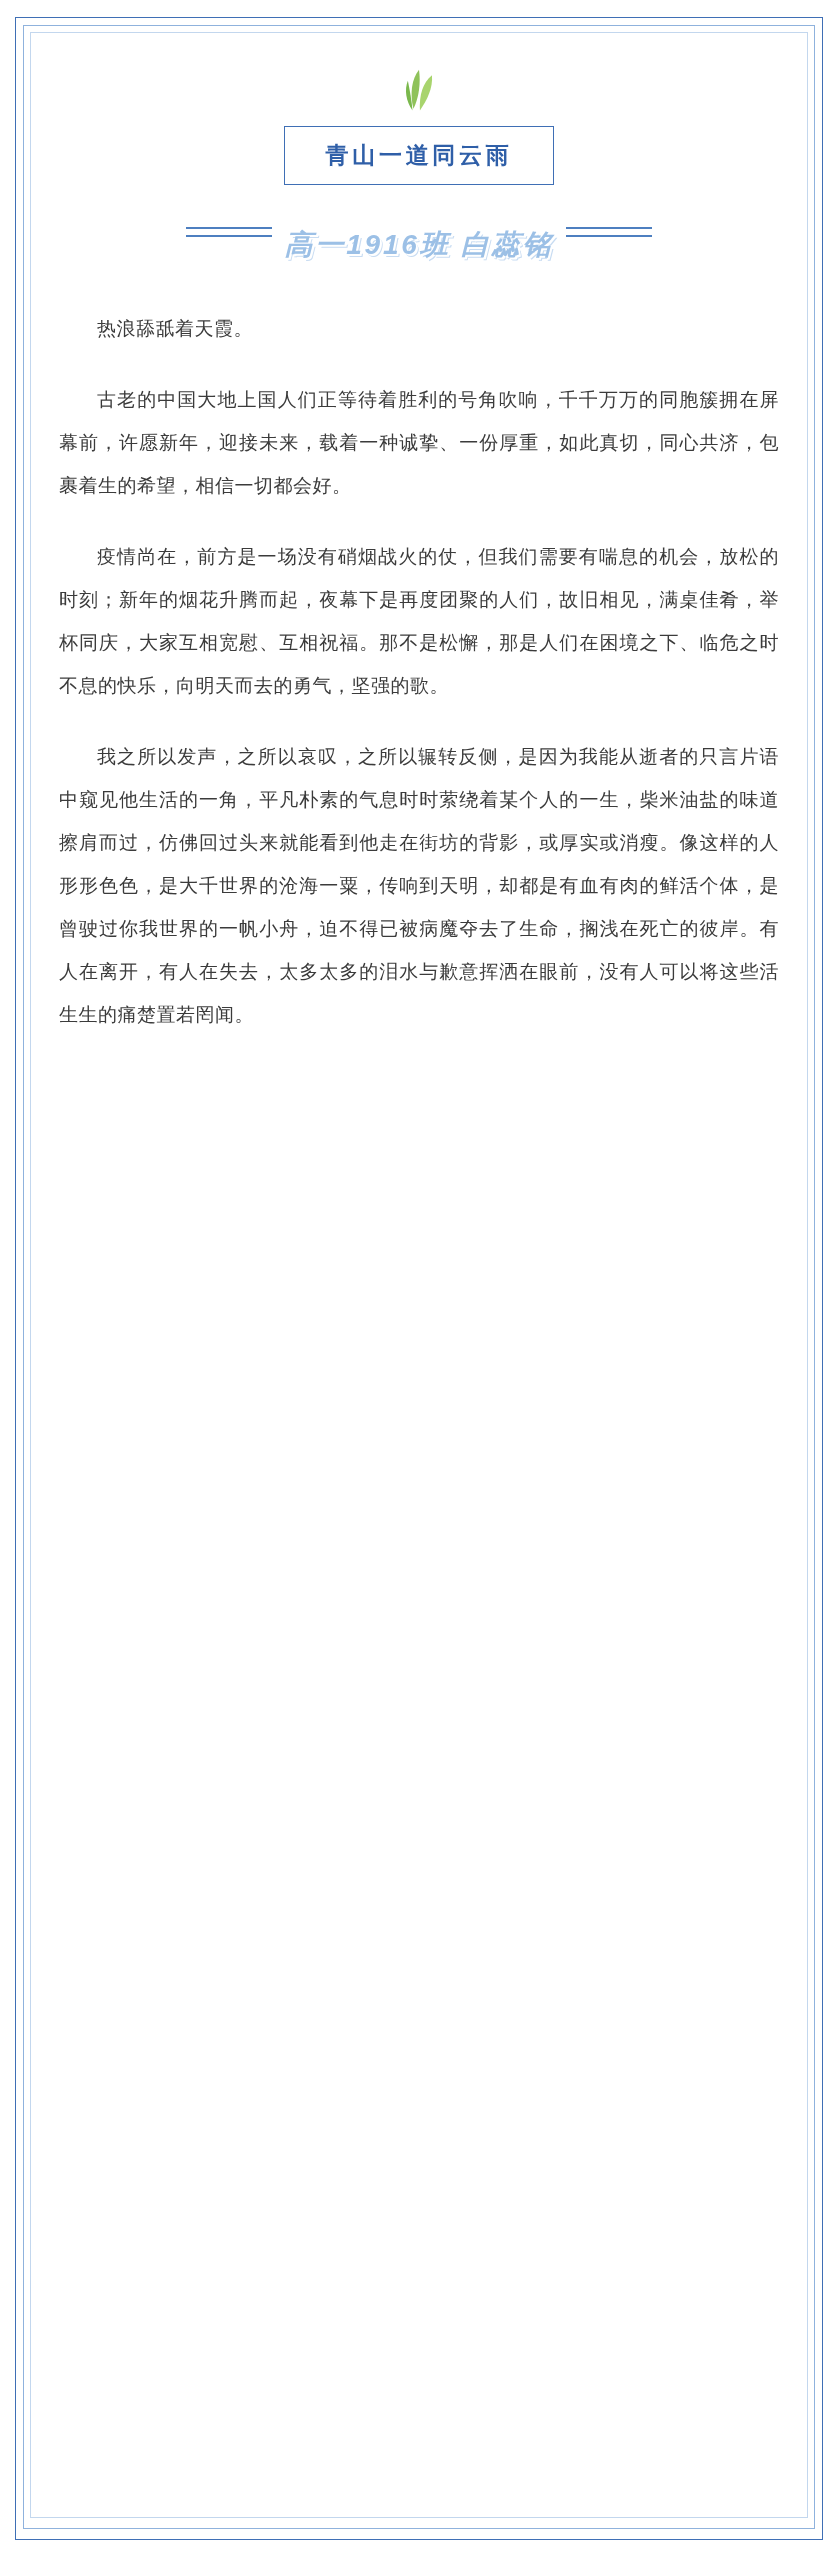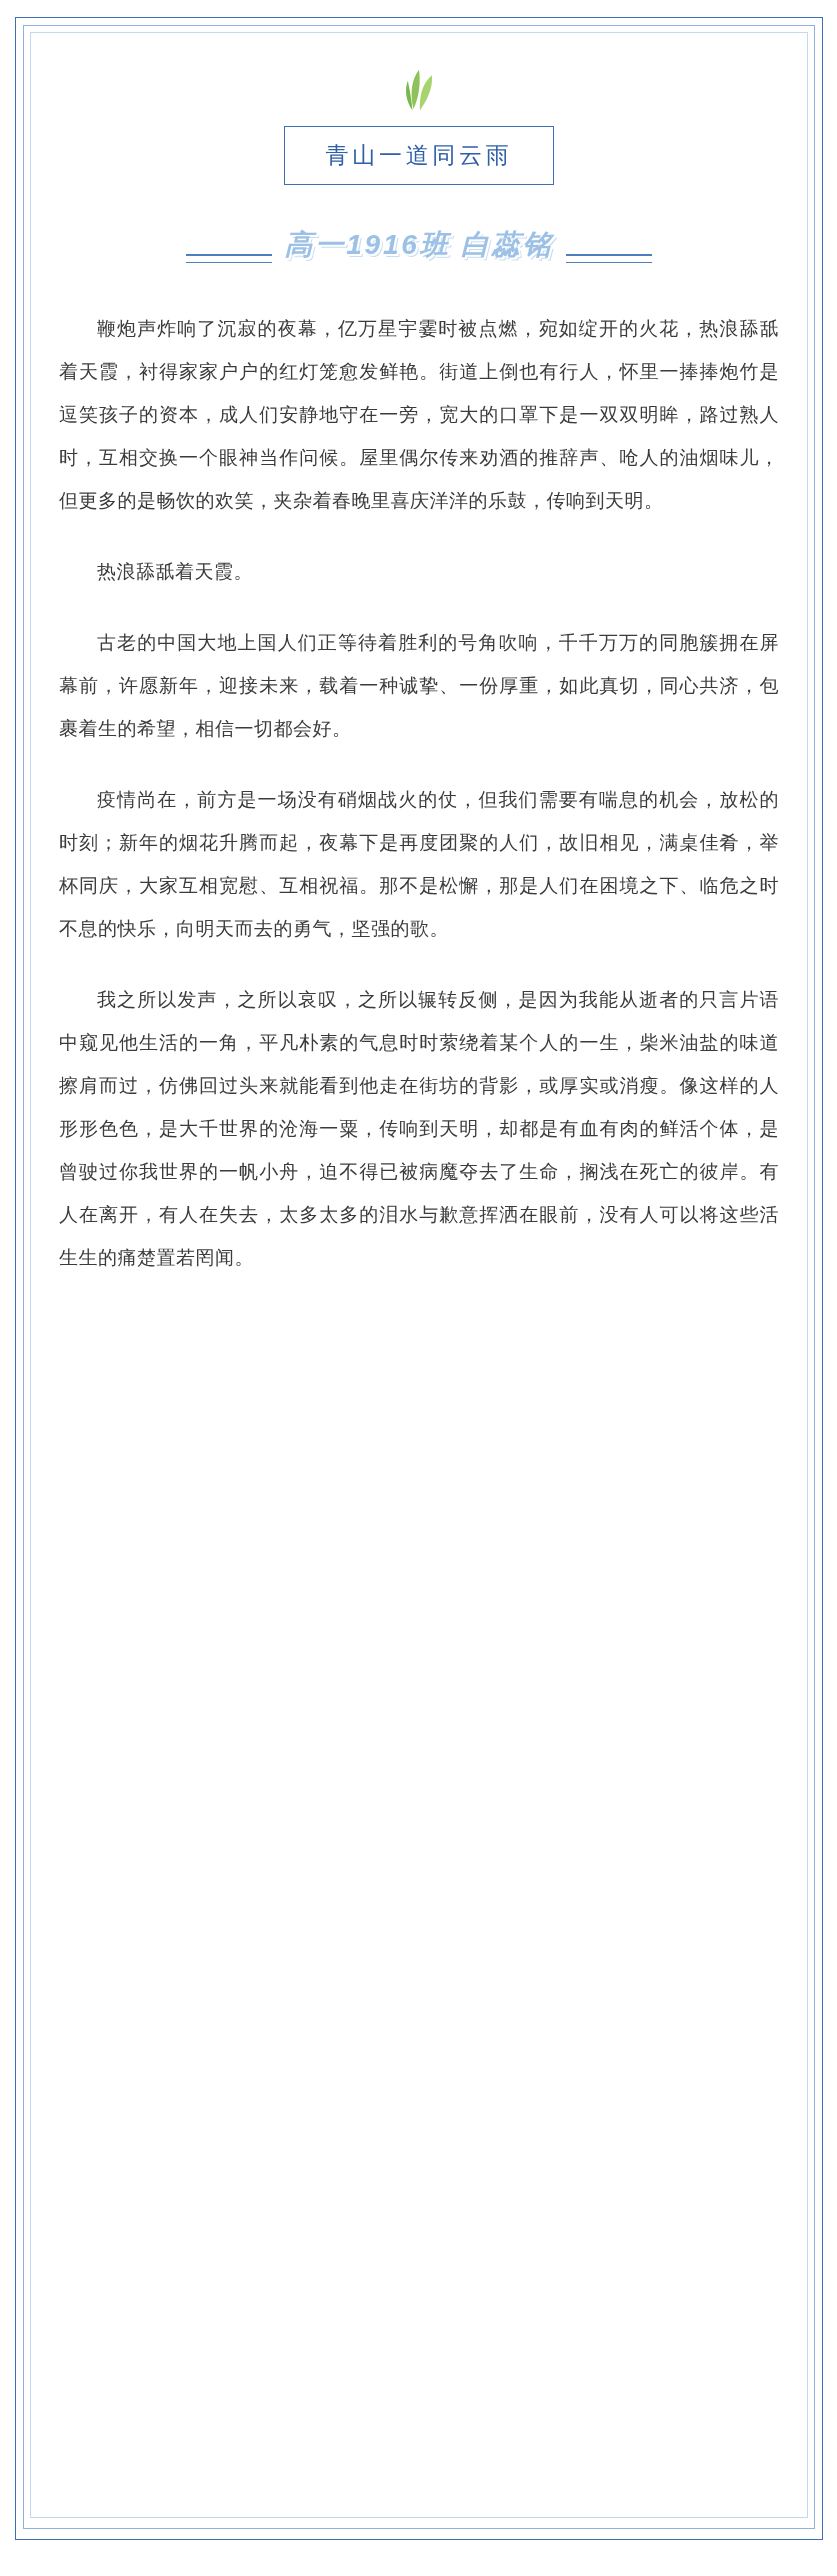--- a/index.html
+++ b/index.html
@@ -63,29 +63,29 @@
     margin-top: 1.9px;
   }
   .title-box {
     border: 1.9px solid #3f6fb5;
     padding: 13px 41px;
     background: #ffffff;
   }
   .title-text {
     color: #2f5fa8;
     font-size: 23px;
-    font-weight: normal;
+    font-weight: bold;
     letter-spacing: 3.7px;
     white-space: nowrap;
   }
 
   
   .subtitle-row {
     display: flex;
-    align-items: flex-end;
+    align-items: flex-start;
     justify-content: center;
     gap: 13px;
     margin-top: 41px;
   }
   .rule {
     width: 86px;
     height: 11.2px;
     position: relative;
   }
   .rule:before, .rule:after {
@@ -148,21 +148,20 @@
           </div>
         </div>
 
         <div class="subtitle-row">
           <span class="rule"></span>
           <span class="subtitle-text">高一1916班 白蕊铭</span>
           <span class="rule"></span>
         </div>
 
         <div class="body-text">
-          <p class="para">鞭炮声炸响了沉寂的夜幕，亿万星宇霎时被点燃，宛如绽开的火花，热浪舔舐着天霞，衬得家家户户的红灯笼愈发鲜艳。街道上倒也有行人，怀里一捧捧炮竹是逗笑孩子的资本，成人们安静地守在一旁，宽大的口罩下是一双双明眸，路过熟人时，互相交换一个眼神当作问候。屋里偶尔传来劝酒的推辞声、呛人的油烟味儿，但更多的是畅饮的欢笑，夹杂着春晚里喜庆洋洋的乐鼓，传响到天明。</p>
           <p class="para">热浪舔舐着天霞。</p>
           <p class="para">古老的中国大地上国人们正等待着胜利的号角吹响，千千万万的同胞簇拥在屏幕前，许愿新年，迎接未来，载着一种诚挚、一份厚重，如此真切，同心共济，包裹着生的希望，相信一切都会好。</p>
           <p class="para">疫情尚在，前方是一场没有硝烟战火的仗，但我们需要有喘息的机会，放松的时刻；新年的烟花升腾而起，夜幕下是再度团聚的人们，故旧相见，满桌佳肴，举杯同庆，大家互相宽慰、互相祝福。那不是松懈，那是人们在困境之下、临危之时不息的快乐，向明天而去的勇气，坚强的歌。</p>
           <p class="para">我之所以发声，之所以哀叹，之所以辗转反侧，是因为我能从逝者的只言片语中窥见他生活的一角，平凡朴素的气息时时萦绕着某个人的一生，柴米油盐的味道擦肩而过，仿佛回过头来就能看到他走在街坊的背影，或厚实或消瘦。像这样的人形形色色，是大千世界的沧海一粟，传响到天明，却都是有血有肉的鲜活个体，是曾驶过你我世界的一帆小舟，迫不得已被病魔夺去了生命，搁浅在死亡的彼岸。有人在离开，有人在失去，太多太多的泪水与歉意挥洒在眼前，没有人可以将这些活生生的痛楚置若罔闻。</p>
         </div>
 
       </div>
     </div>
   </div>
 </div>

